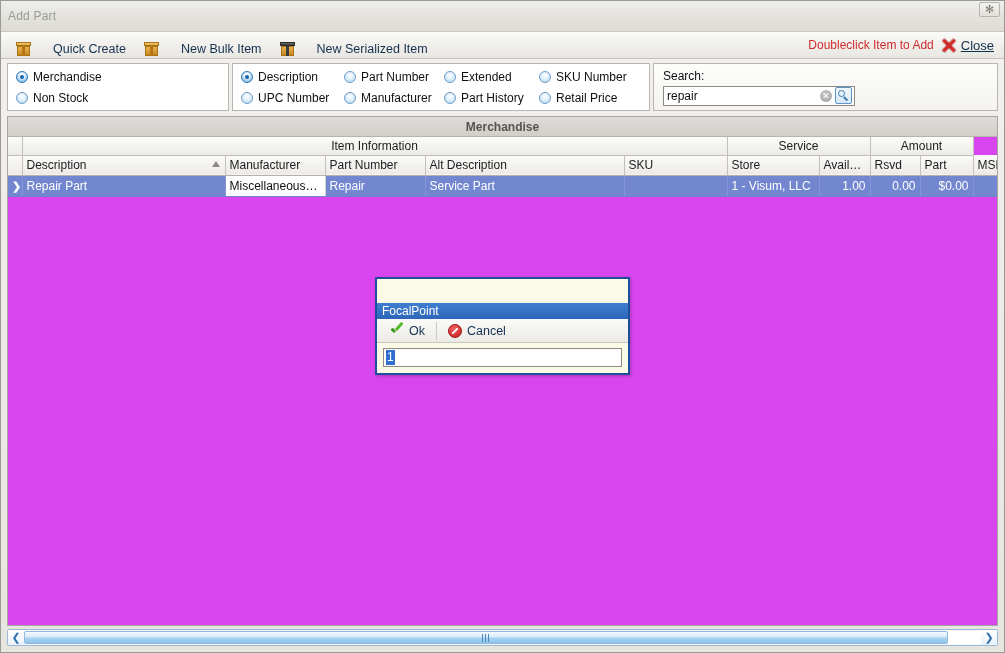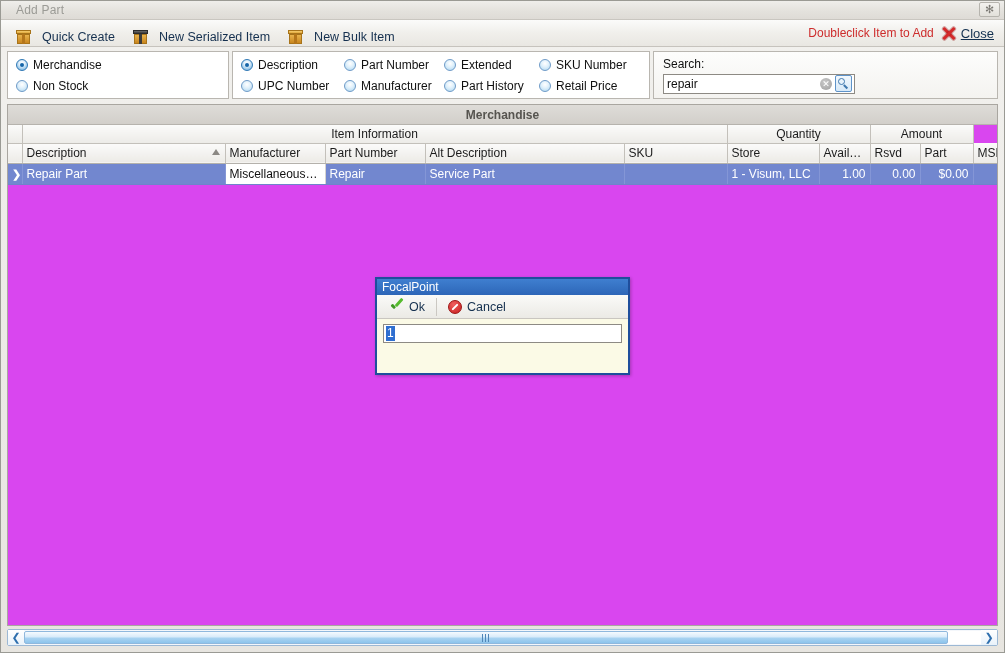--- a/index.html
+++ b/index.html
@@ -26,27 +26,27 @@
     left: 0; top: 0;
     width: 1005px;
     height: 653px;
     box-sizing: border-box;
     border: 1px solid #9a9a94;
     background: linear-gradient(180deg,#f2f1ee 0%, #e7e5e0 100%);
     display: flex;
     flex-direction: column;
   }
   .titlebar {
-    height: 19px;
+    height: 31px;
     box-sizing: border-box;
     background: linear-gradient(180deg,#efeeeb 0%, #e3e1dc 60%, #dedbd6 100%);
     border-bottom: 1px solid #c9c6c0;
     display: flex;
     align-items: center;
-    padding: 0 2px 0 15px;
+    padding: 0 2px 0 7px;
     position: relative;
     flex: 0 0 auto;
   }
   .titlebar-text {
     font-size: 12px;
     color: #9b9b96;
     letter-spacing: .2px;
   }
   .title-close {
     position: absolute;
@@ -74,21 +74,21 @@
     border-bottom: 1px solid #c6c3bd;
     display: flex;
     align-items: center;
     padding: 0 6px 0 6px;
     flex: 0 0 auto;
     position: relative;
   }
   .tb-btn {
     display: flex;
     align-items: center;
-    gap: 11px;
+    gap: 22px;
     height: 22px;
     padding: 0 8px;
     border: 1px solid transparent;
     border-radius: 2px;
     font-size: 12.5px;
     color: #15304f;
     white-space: nowrap;
     margin-top: 8px;
   }
   .tb-right {
@@ -468,20 +468,21 @@
   .modal-title {
     height: 16px;
     box-sizing: border-box;
     background: linear-gradient(180deg,#3f7fd0 0%, #2d66b8 100%);
     color: #ffffff;
     font-size: 12px;
     display: flex;
     align-items: center;
     padding-left: 5px;
     flex: 0 0 auto;
+    margin-top: 24px;
   }
   .modal-toolbar {
     height: 24px;
     box-sizing: border-box;
     background: linear-gradient(180deg,#fafaf8 0%, #ebeae5 100%);
     border-bottom: 1px solid #c9c6c0;
     display: flex;
     align-items: center;
     padding-left: 4px;
     flex: 0 0 auto;
@@ -585,34 +586,34 @@
     <div class="toolbar">
       <div class="tb-btn">
         <span class="icon-box">
             <span class="top"></span>
             <span class="body"></span>
             <span class="tape"></span>
           </span>
         <span>Quick Create</span>
       </div>
       <div class="tb-btn">
+        <span class="icon-box">
+            <span class="top"></span>
+            <span class="body"></span>
+            <span class="tape"></span>
+          </span>
+        <span>New Bulk Item</span>
+      </div>
+      <div class="tb-btn">
         <span class="icon-box serial">
             <span class="top"></span>
             <span class="body"></span>
             <span class="tape"></span>
           </span>
         <span>New Serialized Item</span>
-      </div>
-      <div class="tb-btn">
-        <span class="icon-box">
-            <span class="top"></span>
-            <span class="body"></span>
-            <span class="tape"></span>
-          </span>
-        <span>New Bulk Item</span>
       </div>
 
       <div class="tb-right">
         <span class="hint-text">Doubleclick Item to Add</span>
         <span class="close-link">
           <span class="icon-xmark">
               <span></span>
               <span></span>
             </span>
           <u>Close</u>
@@ -704,21 +705,21 @@
             <col style="width:92px">
             <col style="width:51px">
             <col style="width:50px">
             <col style="width:53px">
             <col style="width:70px">
           </colgroup>
           <thead>
             <tr class="band">
               <th class="indicator"></th>
               <th colspan="5">Item Information</th>
-              <th colspan="2">Quantity</th>
+              <th colspan="2">Service</th>
               <th colspan="2">Amount</th>
             </tr>
             <tr class="cols">
               <th class="indicator"></th>
               <th>
                 <span>Description</span>
                 <span class="sort-caret"></span>
               </th>
               <th>Manufacturer</th>
               <th>Part Number</th>

